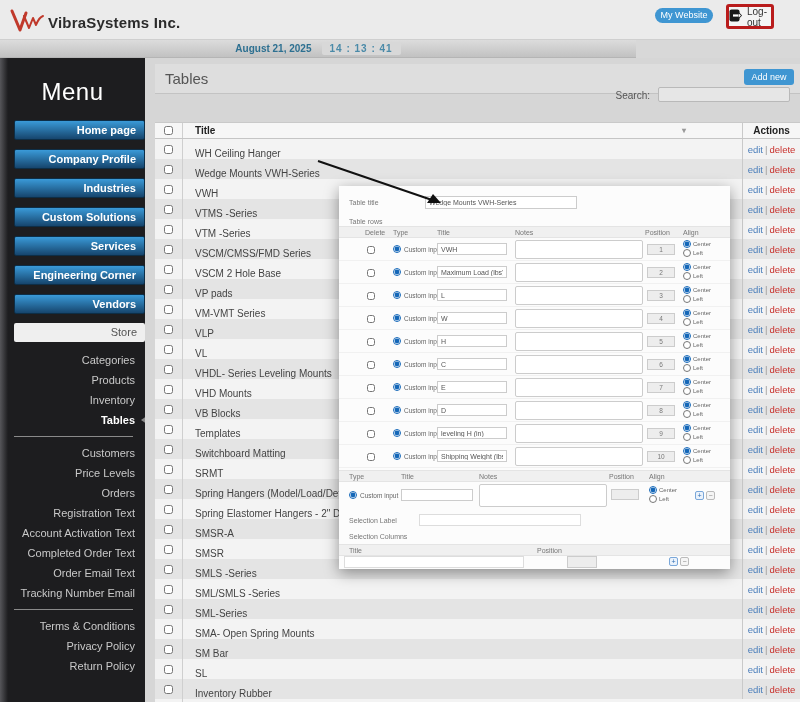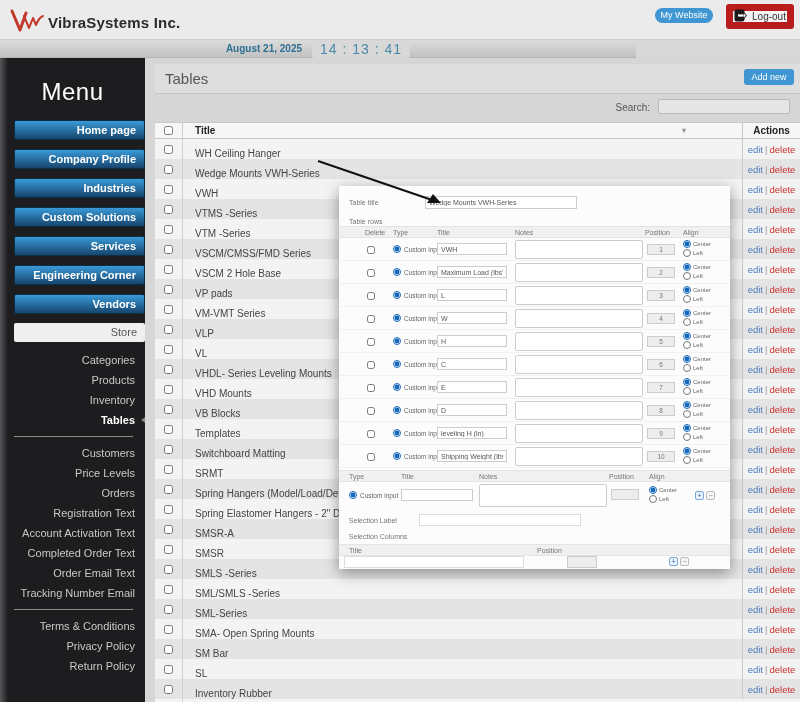--- a/index.html
+++ b/index.html
@@ -5,29 +5,29 @@
   * { margin:0; padding:0; box-sizing:border-box; }
   html,body { width:800px; height:702px; overflow:hidden; }
   body { position:relative; font-family:"Liberation Sans", sans-serif; background:#d8d8d8; }
 
   
   .topbar { position:absolute; left:0; top:0; width:800px; height:40px; background:#ebebeb; border-bottom:1px solid #cfcfcf; }
   .brand { position:absolute; left:10px; top:7px; display:flex; align-items:center; gap:4px; }
   .brand-text { font-size:15px; font-weight:bold; color:#2b2b2b; letter-spacing:.2px; }
   .mywebsite { position:absolute; left:655px; top:8px; width:58px; height:15px; background:#3f96d2; color:#fff;
                font-size:9px; border:none; border-radius:8px; line-height:15px; text-align:center; }
-  .logout { position:absolute; left:726px; top:4px; width:68px; height:25px; background:#f4f4f4; border:7px solid #b91c1c;
+  .logout { position:absolute; left:726px; top:4px; width:48px; height:25px; background:#f4f4f4; border:3px solid #b91c1c;
             border-radius:3px; display:flex; align-items:center; justify-content:center; gap:5px; font-size:10px; color:#333; }
 
   
   .datebar { position:absolute; left:0; top:40px; width:636px; height:18px;
              background:linear-gradient(#dcdcdc,#c2c2c2); border-bottom:1px solid #b5b5b5;
              display:flex; align-items:center; justify-content:center; gap:10px; }
   .date-text { font-size:10px; font-weight:bold; color:#2d7091; }
-  .time-box { font-size:14px; font-weight:normal; color:#4a8aa8; background:#d8d8d8; padding:1px 8px; border-radius:2px; letter-spacing:1px; }
+  .time-box { font-size:10px; font-weight:bold; color:#4a8aa8; background:#d8d8d8; padding:1px 8px; border-radius:2px; letter-spacing:1px; }
 
   
   .sidebar { position:absolute; left:0; top:58px; width:145px; height:644px; overflow:hidden;
              background:linear-gradient(to right,#56565a 0px,#1d1d1f 8px); }
   .menu-title { margin:20px 0 14px 0; text-align:center; color:#fff; font-size:24px; letter-spacing:.5px; }
   .mbtn { display:block; margin:0 0 9px 14px; width:131px; height:20px; border:1px solid #0d2e47; border-radius:2px;
           background:linear-gradient(#3a9ad8,#16456d); color:#fff; font-size:11px; font-weight:bold;
           text-align:right; padding-right:8px; line-height:18px; cursor:pointer; }
   .storebtn { display:block; margin:2px 0 8px 14px; width:131px; height:19px; border:none; border-radius:2px;
               background:#efefef; color:#555; font-size:11px; text-align:right; padding-right:8px; line-height:19px; }
@@ -36,21 +36,21 @@
   .active-marker { position:absolute; right:-2px; top:6px; width:0; height:0;
                    border-top:4px solid transparent; border-bottom:4px solid transparent; border-right:6px solid #8a8a8a; }
   .sdivider { height:1px; background:#8a8a8a; margin:6px 12px 6px 14px; }
 
   
   .content { position:absolute; left:145px; top:58px; width:655px; height:644px; background:#d6d6d6; }
   .titlebar { position:absolute; left:10px; top:6px; width:645px; height:30px; background:#dedede; border-bottom:1px solid #c3c3c3; }
   .page-title { position:absolute; left:10px; top:6px; font-size:15px; color:#555; }
   .addnew { position:absolute; left:589px; top:5px; width:50px; height:16px; background:#3f96d2; color:#fff; border:none;
             border-radius:3px; font-size:9px; line-height:16px; text-align:center; }
-  .searchrow { position:absolute; left:10px; top:36px; width:645px; height:28px; }
+  .searchrow { position:absolute; left:10px; top:24px; width:645px; height:28px; }
   .search-label { position:absolute; right:150px; top:8px; font-size:10px; color:#555; }
   .search-input { position:absolute; right:10px; top:5px; width:132px; height:15px; background:#e6e6e6;
                   border:1px solid #b9b9b9; border-radius:2px; font-size:10px; padding:0 4px; }
 
   .datatable { position:absolute; left:10px; top:64px; width:645px; height:580px; overflow:hidden; background:#f0f0f0; border-top:1px solid #c9c9c9; }
   .thead { display:flex; align-items:center; height:16px; background:#f6f6f6; border-bottom:1px solid #c5c5c5; }
   .trow  { display:flex; align-items:flex-end; height:20px; }
   .trow:nth-child(odd)  { background:#f3f3f3; }
   .trow:nth-child(even) { background:#e4e4e4; }
   .cb-cell { width:28px; display:flex; justify-content:center; align-self:stretch; align-items:center; border-right:1px solid #cfcfcf; }

